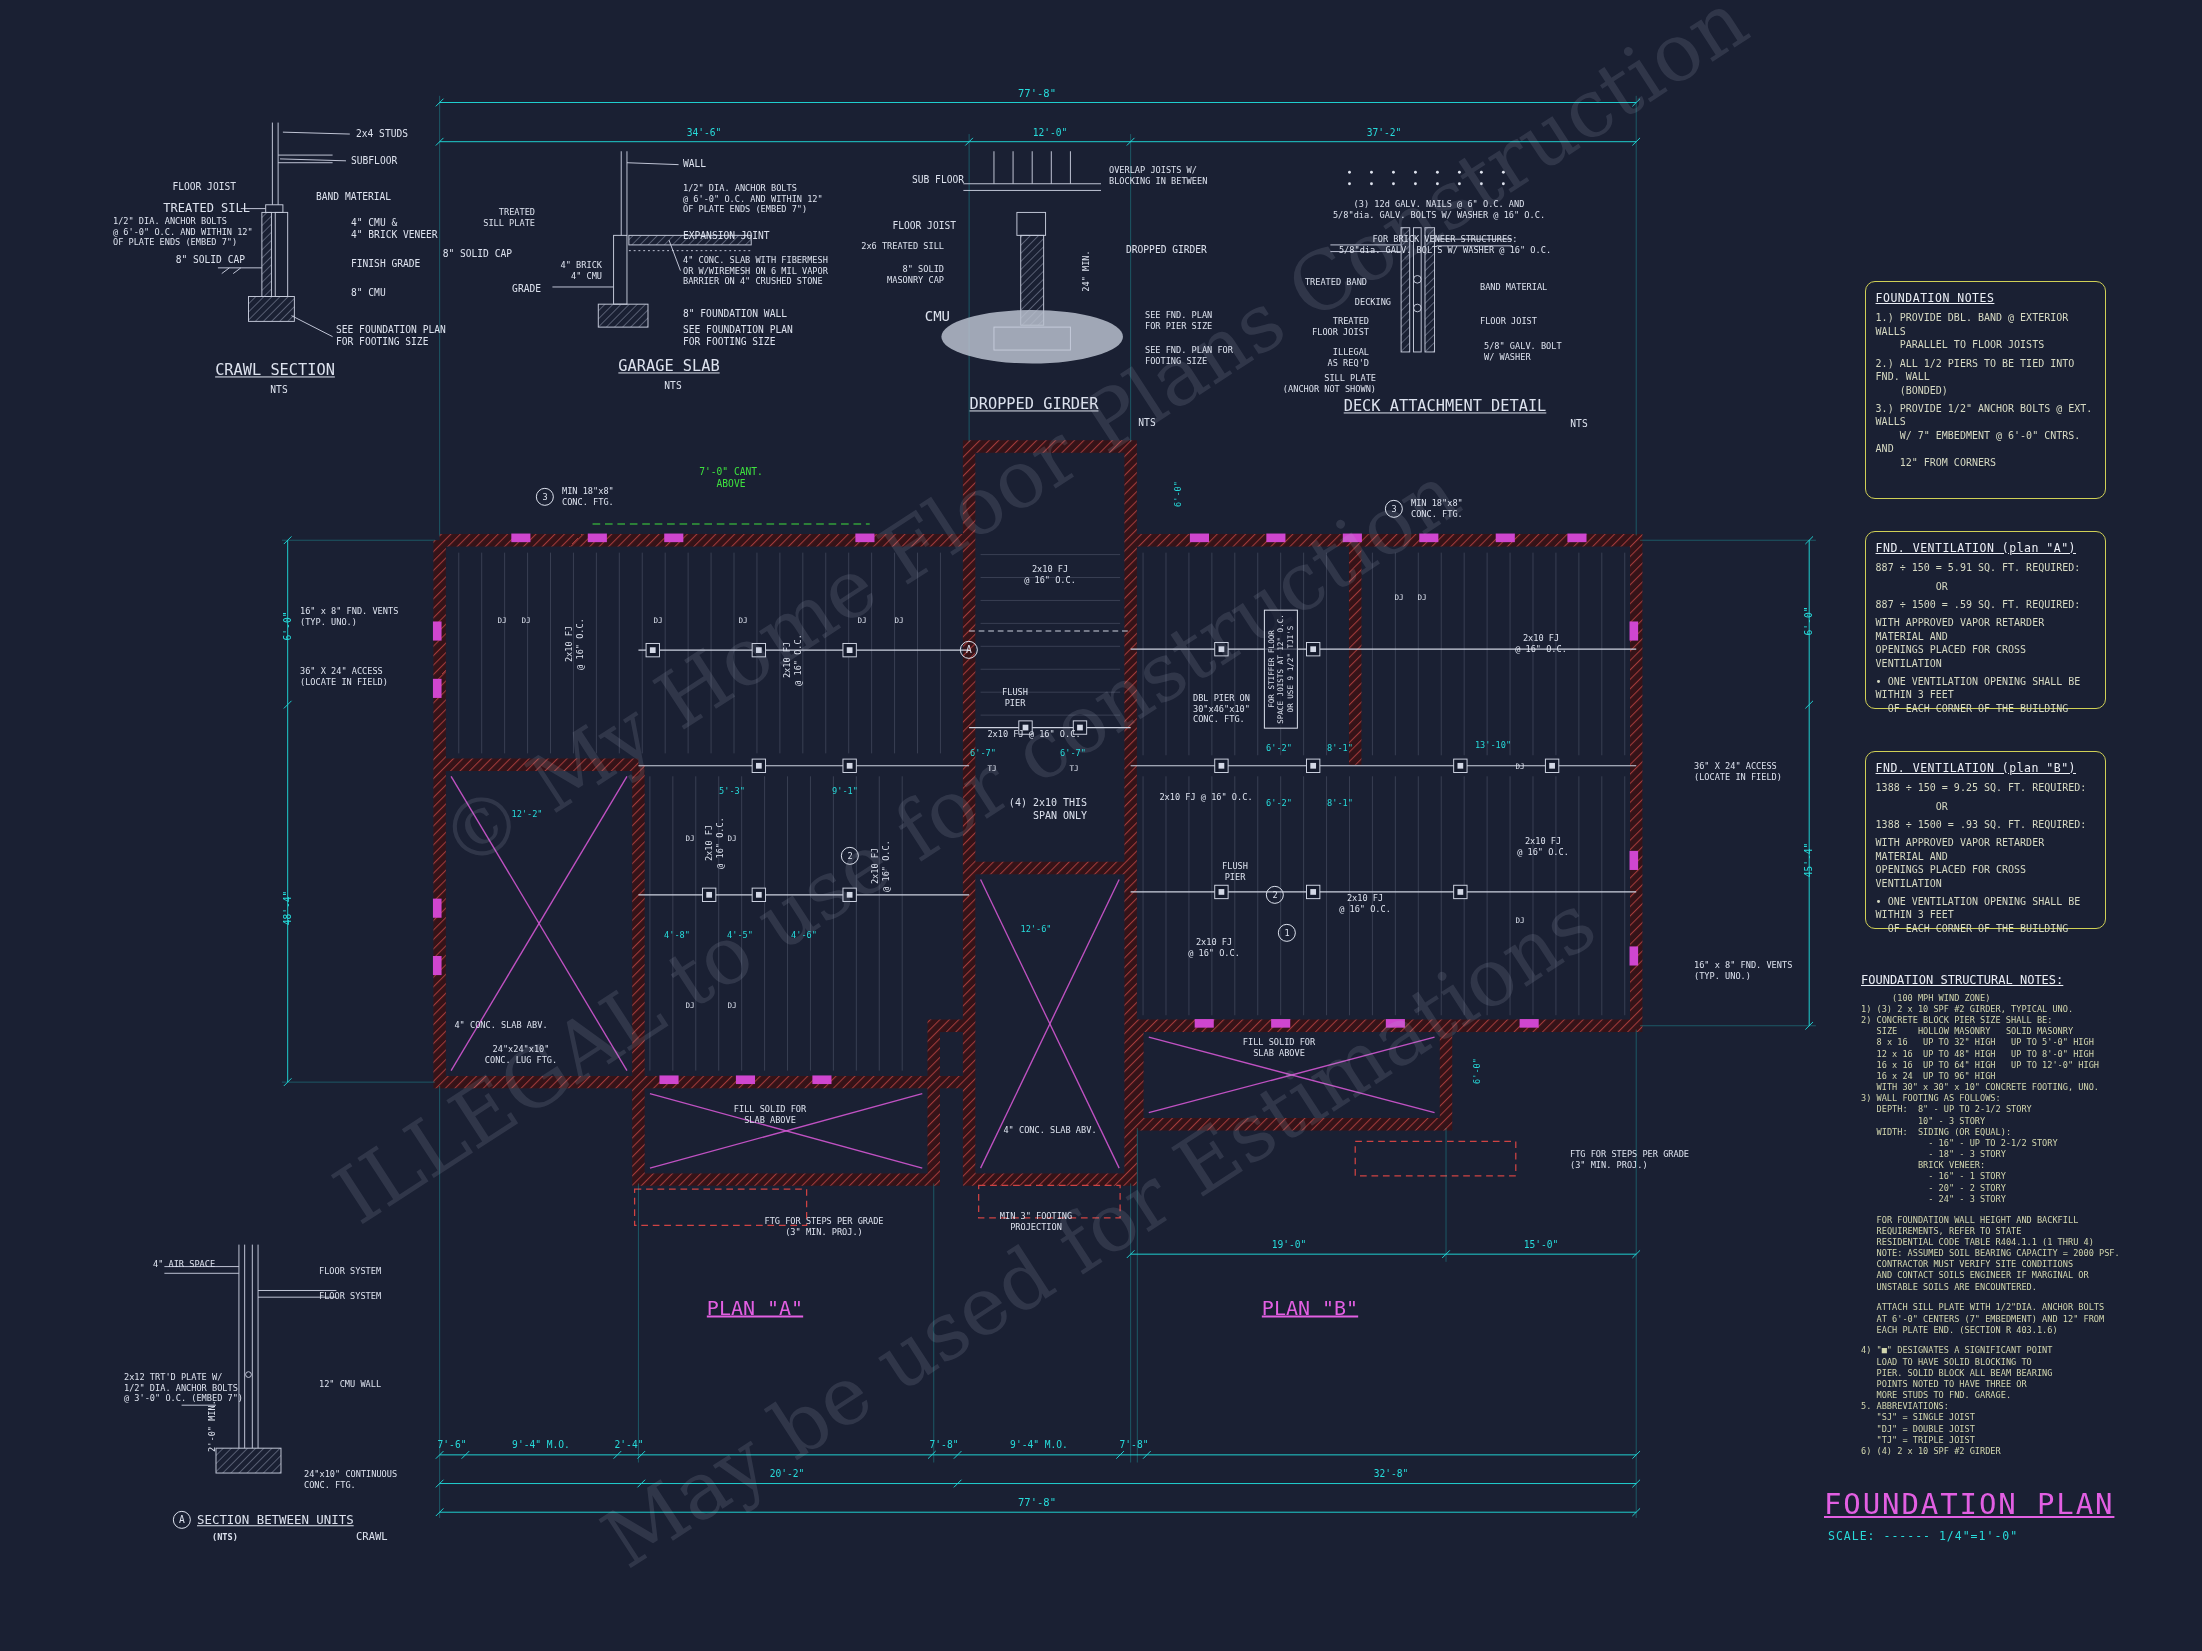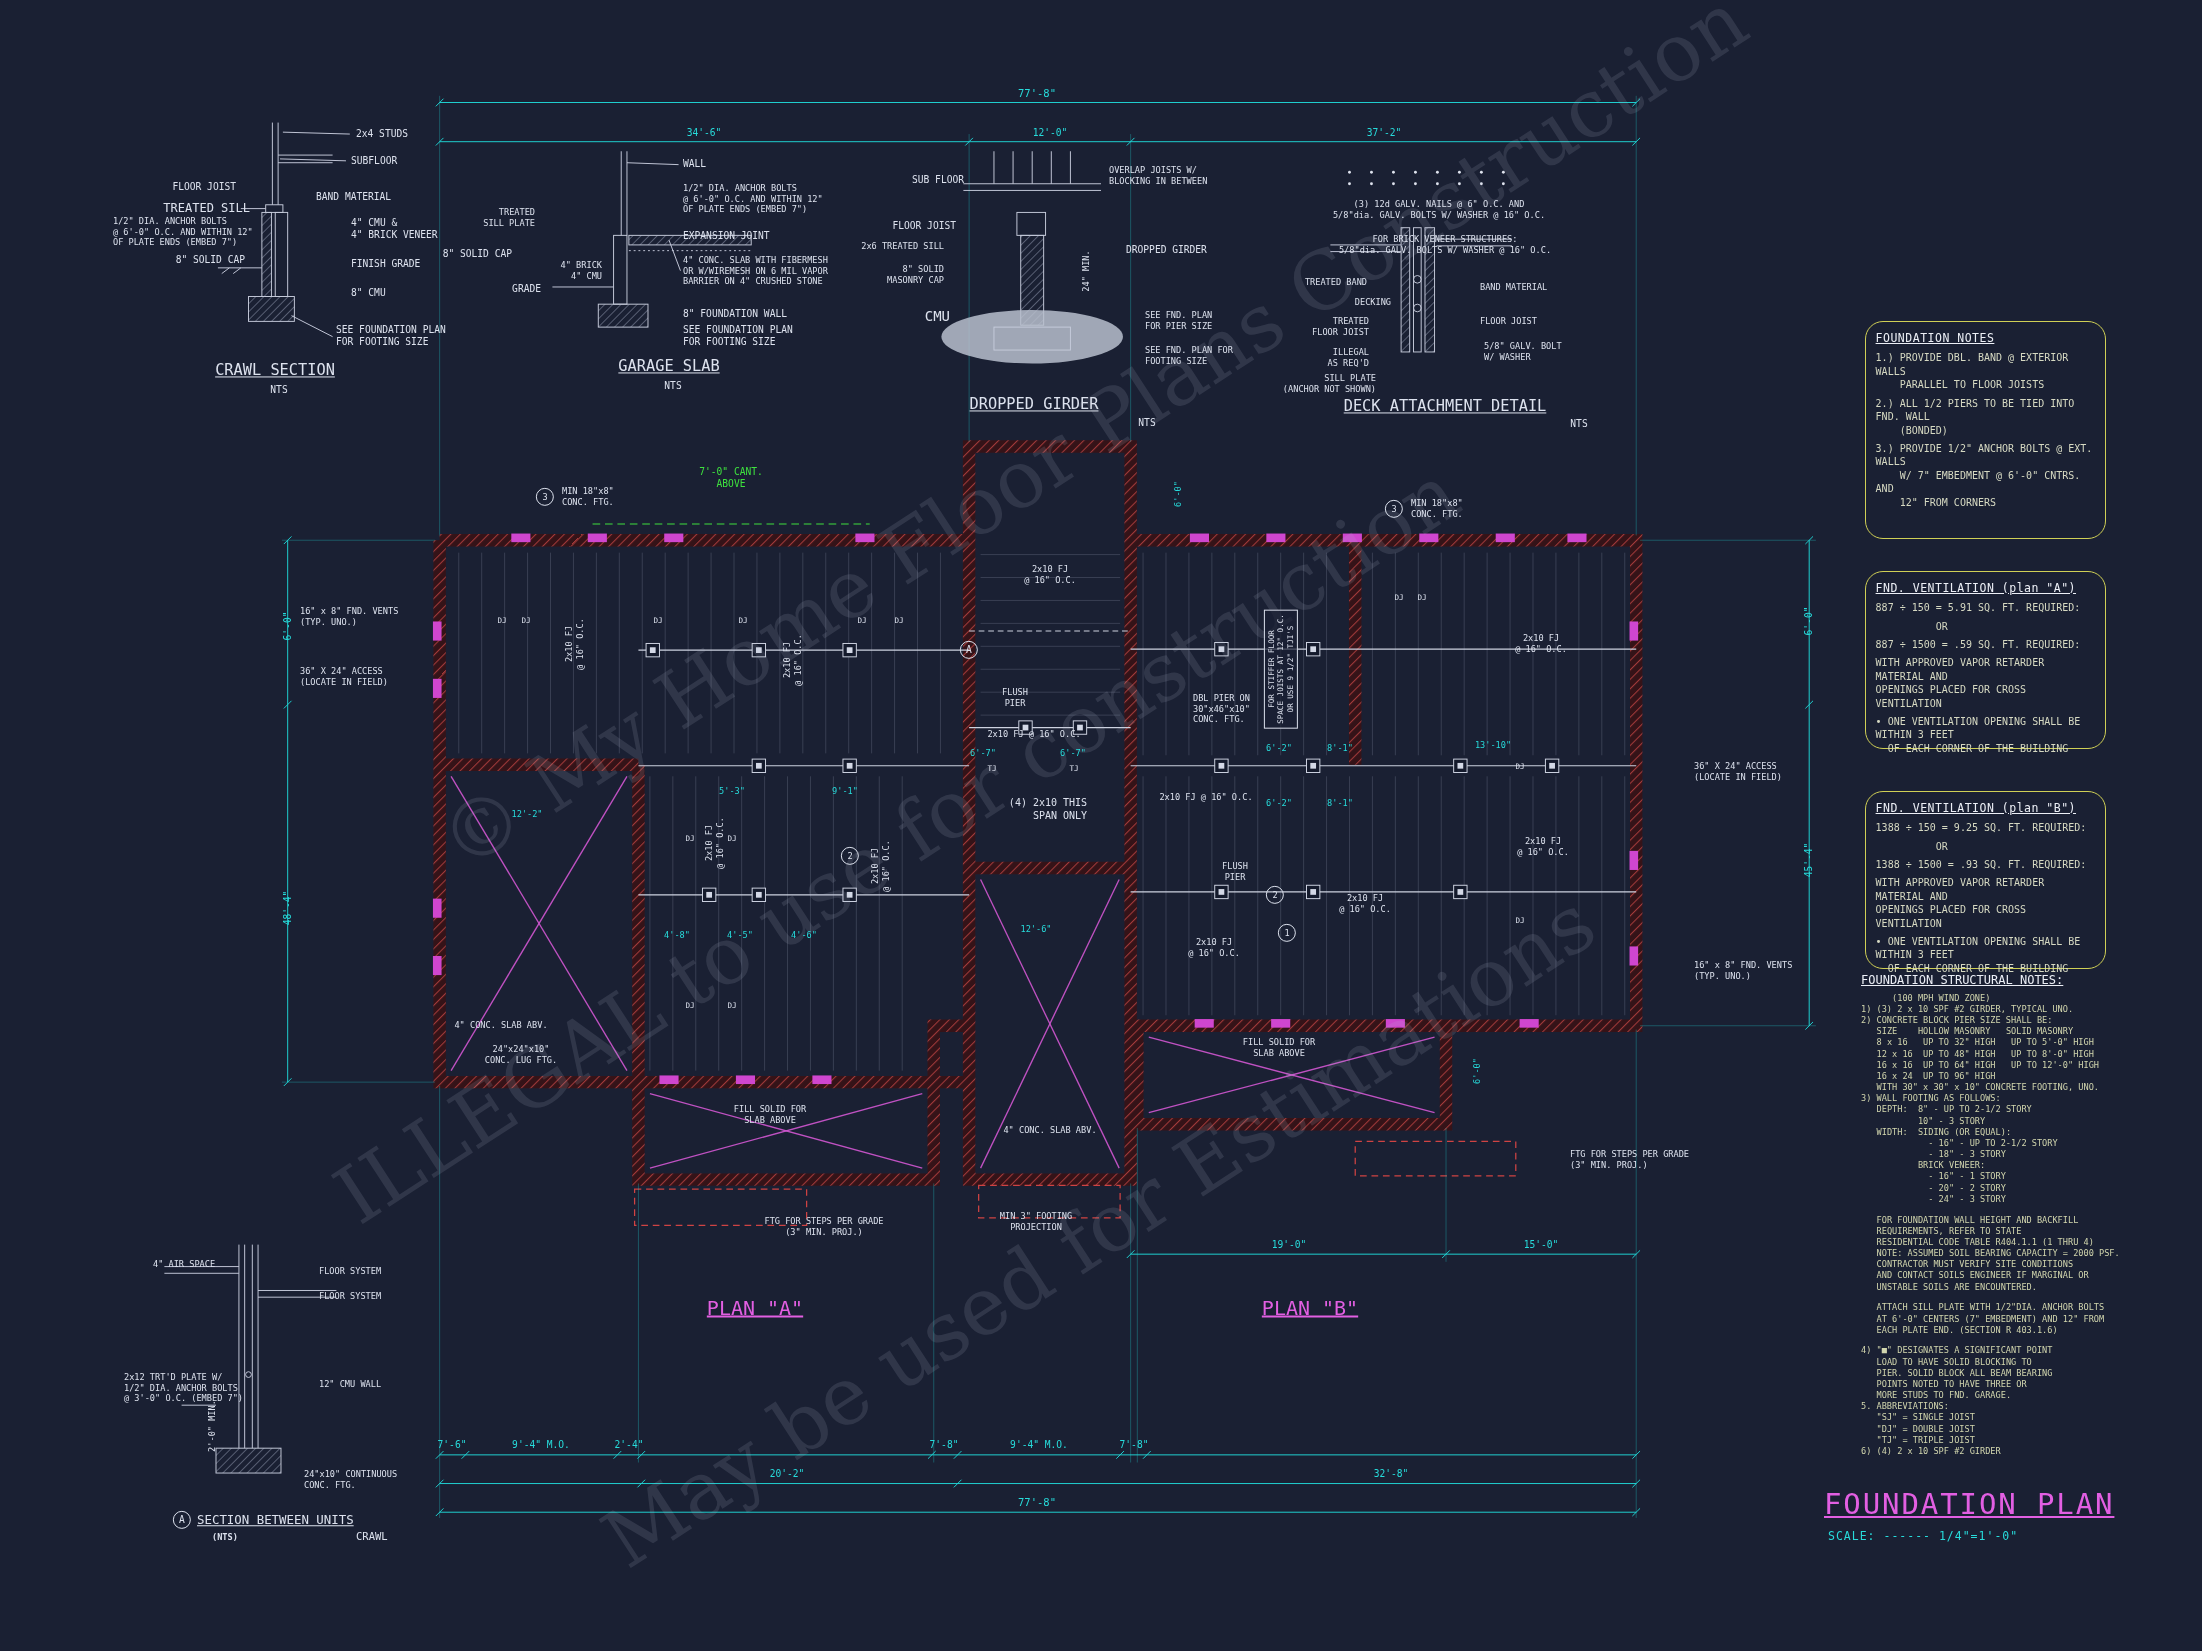--- a/index.html
+++ b/index.html
@@ -11,22 +11,22 @@
   .ul{text-decoration:underline}
   .circ{border:1px solid currentColor;border-radius:50%;width:16.3px;height:16.3px;
         display:flex;align-items:center;justify-content:center;}
   .box{border:1px solid #dde2ee;padding:1.9px 3.8px;background:rgba(26,32,51,.7);}
   .overlay{position:absolute;left:0;top:0;width:100%;height:100%;pointer-events:none;}
   
   .wm{position:absolute;font-family:"DejaVu Serif","Liberation Serif",serif;font-size:80px;
       color:#b6bdd2;opacity:.14;white-space:nowrap;transform:rotate(-33deg);
       transform-origin:0 50%;pointer-events:none;}
   
-  .notebox{position:absolute;border:1.9px solid #cfcf55;border-radius:18px;padding:8.6px 9.6px;
-           box-sizing:border-box;margin-top:40px;}
+  .notebox{position:absolute;border:1.9px solid #cfcf55;border-radius:10px;padding:8.6px 9.6px;
+           box-sizing:border-box;}
   .nb-title{font-size:11.5px;color:#eceff6;text-decoration:underline;margin-bottom:6.7px;letter-spacing:0.5px;}
   .nb-item{font-size:10px;color:#d6d9c2;white-space:pre-wrap;margin-bottom:4.8px;line-height:1.35;}
   .structnotes{position:absolute;}
   .sn-title{font-size:12px;color:#eceff6;text-decoration:underline;margin-bottom:5.7px;}
   .sn-line{font-size:8.6px;color:#d2d6ae;white-space:pre-wrap;line-height:1.3;min-height:9.6px;}
   .fp-title{position:absolute;font-size:29px;color:#e25fe2;text-decoration:underline;letter-spacing:1.9px;}
   .fp-scale{position:absolute;font-size:11.5px;color:#27dbdb;letter-spacing:1px;}
   
   .wall{fill:none;stroke-width:13;}
   .girder line{stroke:#cdd2e0;stroke-width:1.2;}

